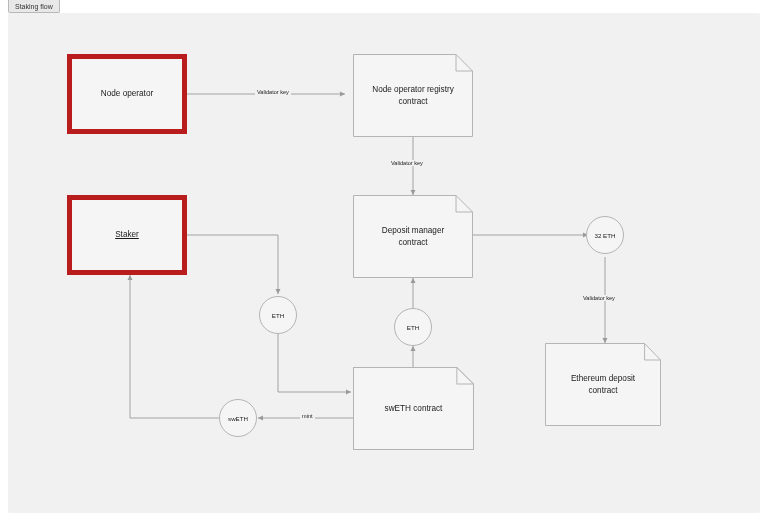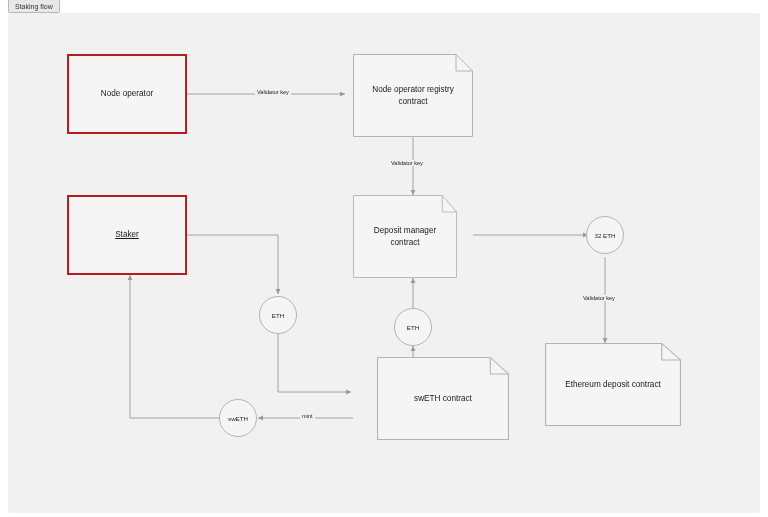--- a/index.html
+++ b/index.html
@@ -33,21 +33,21 @@
   #frame-body {
     position: absolute;
     left: 8px; top: 13px;
     width: 752px; height: 500px;
     background: #f1f1f1;
     border-radius: 2px;
   }
   .node {
     position: absolute;
     background: #f5f5f5;
-    border: 2px solid #b91c1c;
+    border: 5px solid #b91c1c;
     display: flex;
     align-items: center;
     justify-content: center;
     text-align: center;
     font-size: 8.2px;
     color: #1a1a1a;
     line-height: 1.45;
     padding: 4px 8px;
     z-index: 6;
   }
@@ -143,37 +143,37 @@
         <path d="M0.5,0.5 L103,0.5 L119.5,17 L119.5,82.5 L0.5,82.5 Z" fill="#f5f5f5" stroke="#b4b4b4" stroke-width="1"></path>
         <path d="M103,0.5 L103,17 L119.5,17" fill="none" stroke="#b4b4b4" stroke-width="1"></path>
       </svg>
       <span class="doc-label">Node operator registry contract</span>
     </div>
 
     <div class="node" style="left:59px; top:182px; width:120px; height:80px;text-decoration:underline;">
       <span>Staker</span>
     </div>
 
-    <div class="node doc" style="left:345px; top:182px; width:104px; height:83px;">
+    <div class="node doc" style="left:345px; top:182px; width:120px; height:83px;">
       <svg class="doc-svg" viewBox="0 0 120 83" preserveAspectRatio="none">
         <path d="M0.5,0.5 L103,0.5 L119.5,17 L119.5,82.5 L0.5,82.5 Z" fill="#f5f5f5" stroke="#b4b4b4" stroke-width="1"></path>
         <path d="M103,0.5 L103,17 L119.5,17" fill="none" stroke="#b4b4b4" stroke-width="1"></path>
       </svg>
       <span class="doc-label">Deposit manager contract</span>
     </div>
 
-    <div class="node doc" style="left:345px; top:344px; width:132px; height:83px;margin-left:24px;">
+    <div class="node doc" style="left:345px; top:354px; width:121px; height:83px;">
       <svg class="doc-svg" viewBox="0 0 120 83" preserveAspectRatio="none">
         <path d="M0.5,0.5 L103,0.5 L119.5,17 L119.5,82.5 L0.5,82.5 Z" fill="#f5f5f5" stroke="#b4b4b4" stroke-width="1"></path>
         <path d="M103,0.5 L103,17 L119.5,17" fill="none" stroke="#b4b4b4" stroke-width="1"></path>
       </svg>
       <span class="doc-label">swETH contract</span>
     </div>
 
-    <div class="node doc" style="left:537px; top:330px; width:136px; height:83px;">
+    <div class="node doc" style="left:537px; top:330px; width:116px; height:83px;">
       <svg class="doc-svg" viewBox="0 0 120 83" preserveAspectRatio="none">
         <path d="M0.5,0.5 L103,0.5 L119.5,17 L119.5,82.5 L0.5,82.5 Z" fill="#f5f5f5" stroke="#b4b4b4" stroke-width="1"></path>
         <path d="M103,0.5 L103,17 L119.5,17" fill="none" stroke="#b4b4b4" stroke-width="1"></path>
       </svg>
       <span class="doc-label">Ethereum deposit contract</span>
     </div>
 
     <div class="circle" style="left:251px; top:283px; width:38px; height:38px;">
       <span>ETH</span>
     </div>

